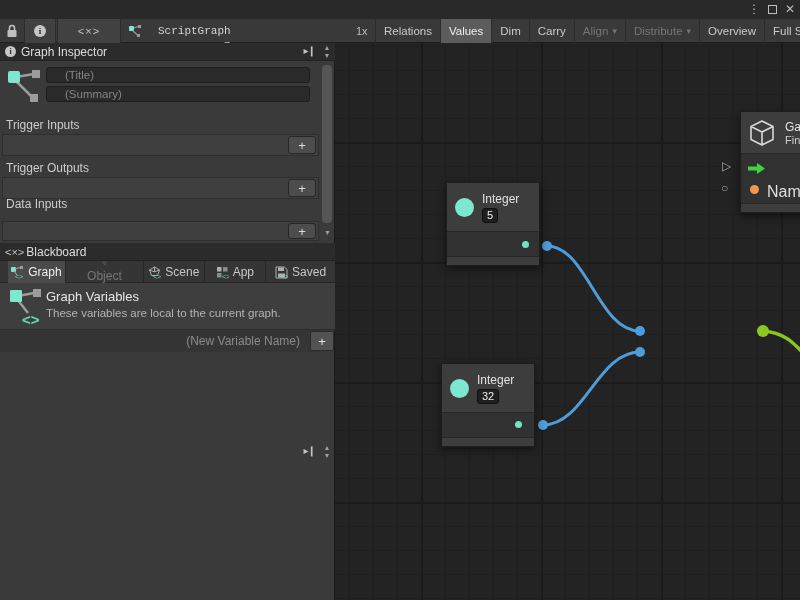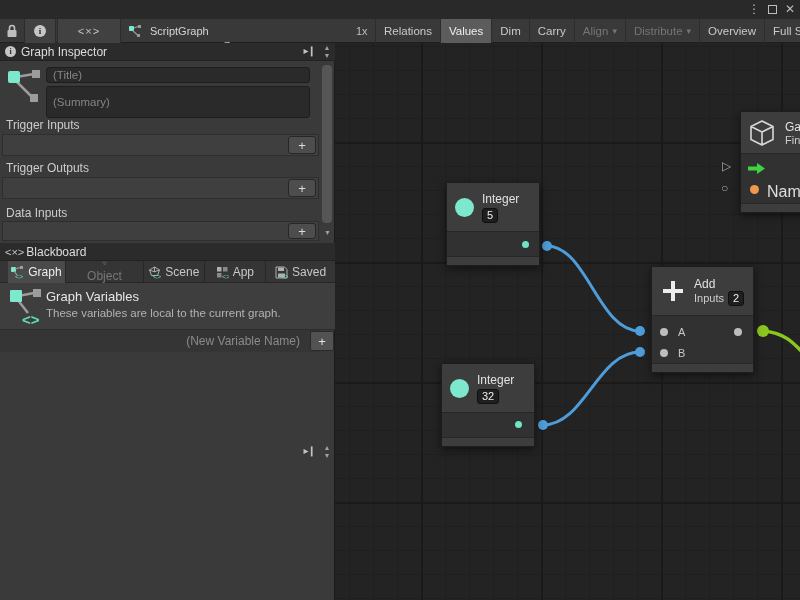--- a/index.html
+++ b/index.html
@@ -17,37 +17,37 @@
   .win-controls{ position:absolute; right:0; top:0; height:19px; display:flex; align-items:center; gap:8px; padding-right:5px; color:#bdbdbd; }
   .kebab{ font-size:12px; line-height:19px; }
   .max-box{ width:9px; height:9px; border:1px solid #bdbdbd; display:inline-block; }
   .close-x{ font-size:12px; line-height:19px; }
   
   .toolbar{ position:absolute; left:0; top:19px; width:800px; height:24px; background:#393939; border-bottom:1px solid #1f1f1f; }
   .tb-btn{ position:absolute; top:0; height:24px; display:flex; align-items:center; justify-content:center; background:#414141; border-left:1px solid #2c2c2c; border-right:1px solid #2c2c2c; color:#cccccc; }
   .lock{ left:0; width:23px; background:transparent; border:none;}
   .info-btn{ left:24px; width:32px; }
   .code-btn{ left:57px; width:64px; font-size:11px; letter-spacing:1px; color:#c4c4c4;}
-  .crumb{ position:absolute; left:128px; top:0; height:24px; display:flex; align-items:center; gap:8px; color:#d6d6d6; font-size:11px; }
+  .crumb{ position:absolute; left:128px; top:0; height:24px; display:flex; align-items:center; gap:16px; color:#d6d6d6; font-size:11px;font-family:Liberation Mono, monospace; }
   .zoom-label{ position:absolute; left:224px; top:22px; font-size:10px; color:#bdbdbd; }
   .zoom-track{ position:absolute; left:257px; top:31px; width:86px; height:2px; background:#8b8b8b; }
   .zoom-knob{ position:absolute; left:337px; top:26px; width:12px; height:12px; border-radius:50%; background:#9a9a9a; }
   .zoom-val{ position:absolute; left:356px; top:6px; font-size:11px; color:#bdbdbd; }
   .tb-right{ position:absolute; left:375px; top:0; height:24px; display:flex; }
   .tb-right .seg{ height:24px; display:flex; align-items:center; padding:0 8px; border-left:1px solid #2c2c2c; font-size:11.5px; color:#cacaca; white-space:nowrap; }
   .tb-right .seg.active{ background:#5c5c5c; color:#f0f0f0; }
   .tb-right .seg.disabled{ color:#757575; }
   .tb-right .seg .caret{ font-size:9px; margin-left:4px; }
   .info-circle{ width:12px; height:12px; border-radius:50%; background:#c6c6c6; color:#2a2a2a; font-size:9px; font-weight:bold; display:flex; align-items:center; justify-content:center; font-family:"Liberation Serif", serif;}
   
   .panel{ position:absolute; left:0; top:43px; width:335px; height:557px; background:#3a3a3a; border-right:1px solid #1b1b1b; }
   .sec-header{ position:absolute; left:0; width:335px; height:18px; background:#2b2b2b; border-bottom:1px solid #222; display:flex; align-items:center; padding-left:5px; color:#dddddd; font-size:12px; }
   .dock-ic{ position:absolute; right:20px; top:2px; font-size:10px; color:#c2c2c2; letter-spacing:-1px;}
   .scroll-pair{ position:absolute; right:2px; top:1px; width:12px; display:flex; flex-direction:column; align-items:center; line-height:8px; color:#9f9f9f; font-size:7px; }
-  .field{ background:#2a2a2a; border:1px solid #1d1d1d; border-radius:3px; color:#cccccc; font-size:11.5px; padding:0 6px; outline:none; font-family:"Liberation Sans", sans-serif;}
+  .field{ background:#2a2a2a; border:1px solid #1d1d1d; border-radius:3px; color:#cccccc; font-size:11.5px; padding:0 18px; outline:none; font-family:"Liberation Sans", sans-serif;}
   .field::placeholder{ color:#858585; opacity:1; }
   .sec-label{ position:absolute; left:6px; font-size:12px; color:#cccccc; }
   .list-row{ position:absolute; left:2px; width:317px; height:22px; background:#3f3f3f; border:1px solid #2e2e2e; }
   .add-btn{ position:absolute; width:28px; height:18px; background:#4d4d4d; border:1px solid #262626; border-radius:3px; color:#dddddd; font-size:13px; display:flex; align-items:center; justify-content:center; line-height:1; }
   .v-scrollbar{ position:absolute; right:2px; width:10px; background:#565656; border-radius:4px; }
   .scroll-arrow{ position:absolute; right:3px; font-size:7px; color:#9f9f9f; }
   
   .bb-tabs{ position:absolute; left:0; top:218px; width:335px; height:22px; display:flex; background:#353535; border-bottom:1px solid #262626;}
   .bb-tab{ height:22px; display:flex; align-items:center; justify-content:center; gap:4px; border-right:1px solid #272727; color:#c8c8c8; font-size:12px; }
   .bb-tab.active{ background:#4a4a4a; color:#efefef;margin-left:8px; }
@@ -165,33 +165,33 @@
       </div>
     </div>
 
     <svg style="position:absolute;left:6px;top:24px;" width="36" height="38" viewBox="0 0 36 38">
       <path d="M10 10 L28 7 M9 13 L26 30" stroke="#9c9c9c" stroke-width="2.5" fill="none"></path>
       <rect x="2" y="4" width="12" height="12" rx="2" fill="#7DE8CE"></rect>
       <rect x="26" y="3" width="8" height="8" fill="#9c9c9c"></rect>
       <rect x="24" y="27" width="8" height="8" fill="#9c9c9c"></rect>
     </svg>
     <input class="field" style="position: absolute; left: 46px; top: 24px; width: 264px; height: 16px;" placeholder="(Title)">
-    <input class="field" style="position: absolute; left: 46px; top: 43px; width: 264px; height: 32px;" placeholder="(Summary)">
+    <input class="field" style="position: absolute; left: 46px; top: 43px; width: 264px; height: 16px;" placeholder="(Summary)">
 
     <span class="sec-label" style="top:75px;">Trigger Inputs</span>
     <div class="list-row" style="top:91px;">
       <div class="add-btn" style="right:2px;top:1px;">+</div>
     </div>
 
     <span class="sec-label" style="top:118px;">Trigger Outputs</span>
     <div class="list-row" style="top:134px;">
       <div class="add-btn" style="right:2px;top:1px;">+</div>
     </div>
 
-    <span class="sec-label" style="top:163px;">Data Inputs</span>
+    <span class="sec-label" style="top:154px;">Data Inputs</span>
     <div class="list-row" style="top:178px;height:20px;">
       <div class="add-btn" style="right:2px;top:1px;height:16px;">+</div>
     </div>
 
     <div class="v-scrollbar" style="top:22px;height:158px;"></div>
     <span class="scroll-arrow" style="top:186px;">▼</span>
 
     <div class="sec-header" style="top:200px;">
       <span style="letter-spacing:0;color:#c4c4c4;font-size:11px;margin-right:2px;">&lt;×&gt;</span>
       <span>Blackboard</span>
@@ -297,43 +297,20 @@
           <div class="node-title">Integer</div>
           <span class="chip">32</span>
         </div>
       </div>
       <div class="node-body" style="height:25px;">
         <span class="port-dot" style="right:12px;top:8px;width:7px;height:7px;background:#6FE3C3;"></span>
       </div>
       <div class="node-footer"></div>
     </div>
 
-    <div class="node" style="left:316px;top:223px;width:103px;">
-      <div class="node-header" style="height:49px;padding-left:10px;gap:10px;">
-        <svg width="22" height="22" viewBox="0 0 22 22">
-          <rect x="9" y="1" width="4" height="20" fill="#ececec"></rect>
-          <rect x="1" y="9" width="20" height="4" fill="#ececec"></rect>
-        </svg>
-        <div>
-          <div class="node-title">Add</div>
-          <div style="display:flex;align-items:center;gap:4px;">
-            <span class="node-sub">Inputs</span>
-            <span class="chip" style="margin-top:0;">2</span>
-          </div>
-        </div>
-      </div>
-      <div class="node-body" style="height:48px;">
-        <span class="port-dot" style="left:8px;top:12px;width:8px;height:8px;background:#BDBDBD;"></span>
-        <span class="port-label" style="left:26px;top:10px;">A</span>
-        <span class="port-dot" style="left:8px;top:33px;width:8px;height:8px;background:#BDBDBD;"></span>
-        <span class="port-label" style="left:26px;top:31px;">B</span>
-        <span class="port-dot" style="right:11px;top:12px;width:8px;height:8px;background:#BDBDBD;"></span>
-      </div>
-      <div class="node-footer"></div>
-    </div>
 
     <span class="outside-glyph" style="left:387px;top:117px;">▷</span>
     <span class="outside-glyph" style="left:386px;top:139px;">○</span>
 
     <div class="node" style="left:405px;top:68px;width:120px;">
       <div class="node-header" style="height:42px;padding-left:7px;gap:9px;">
         <svg width="28" height="28" viewBox="0 0 28 28">
           <path d="M14 2 L25 7.5 V20.5 L14 26 L3 20.5 V7.5 Z M3 7.5 L14 13 L25 7.5 M14 13 V26" stroke="#d8d8d8" fill="none" stroke-width="1.6" stroke-linejoin="round"></path>
         </svg>
         <div>

